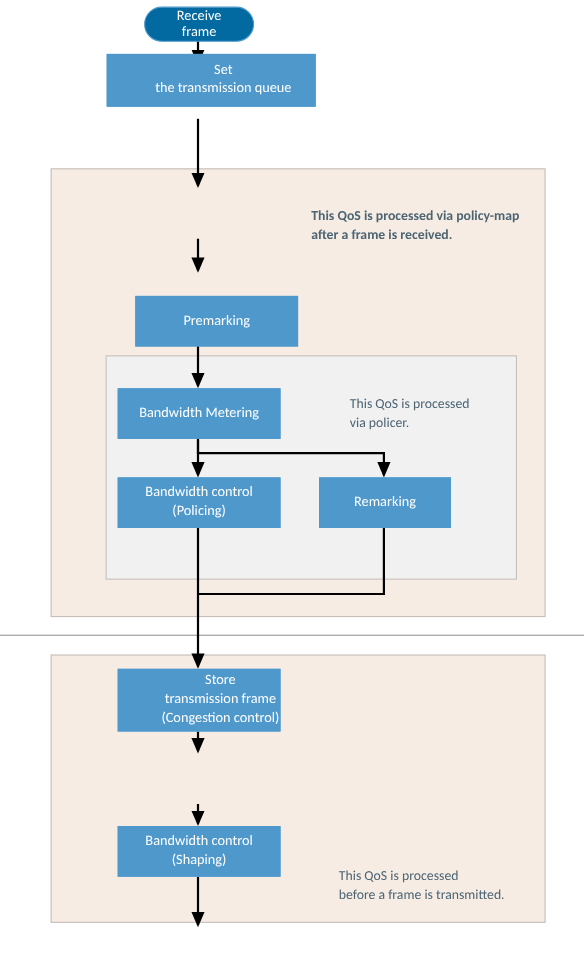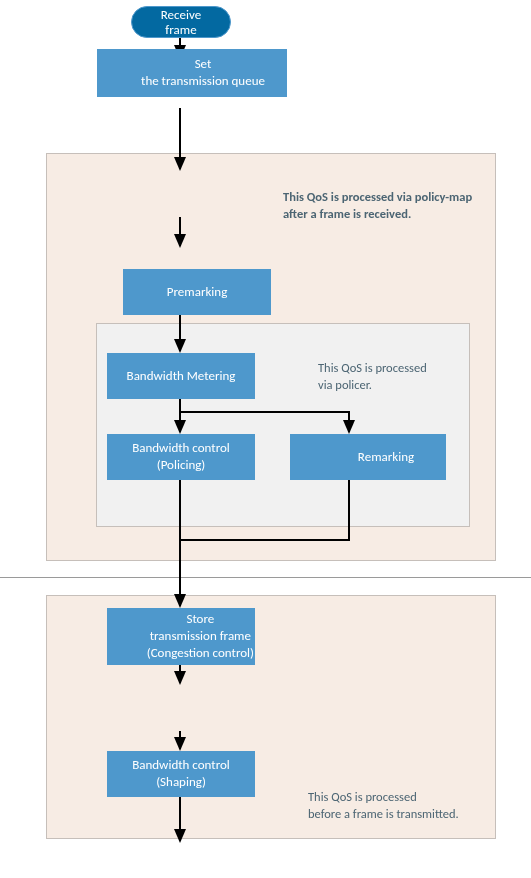--- a/index.html
+++ b/index.html
@@ -125,21 +125,21 @@
 
   <div class="box" style="left:107px; top:353px; width:146px; height:44px;">
     <span>Bandwidth Metering</span>
   </div>
 
   <div class="box" style="left:107px; top:434px; width:146px; height:44px; white-space:pre-line;">
     <span>Bandwidth control
 (Policing)</span>
   </div>
 
-  <div class="box" style="left:290px; top:434px; width:118px; height:44px;padding-left:36px;">
+  <div class="box" style="left:290px; top:434px; width:118px; height:44px;">
     <span>Remarking</span>
   </div>
 
   <div class="box" style="left:107px; top:608px; width:146px; height:55px; white-space:pre-line;justify-content:flex-end;">
     <span>Store
 transmission frame
 (Congestion control)</span>
   </div>
 
 

